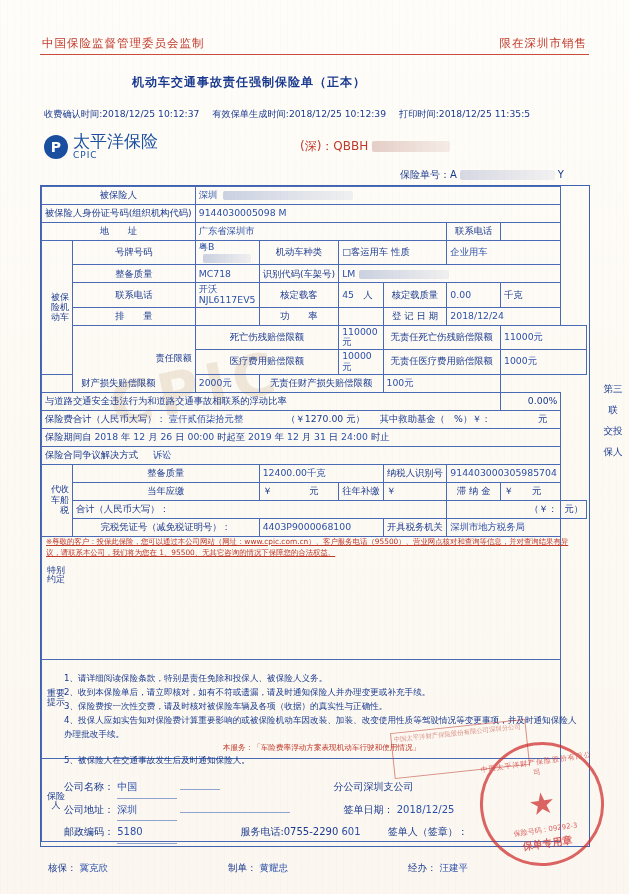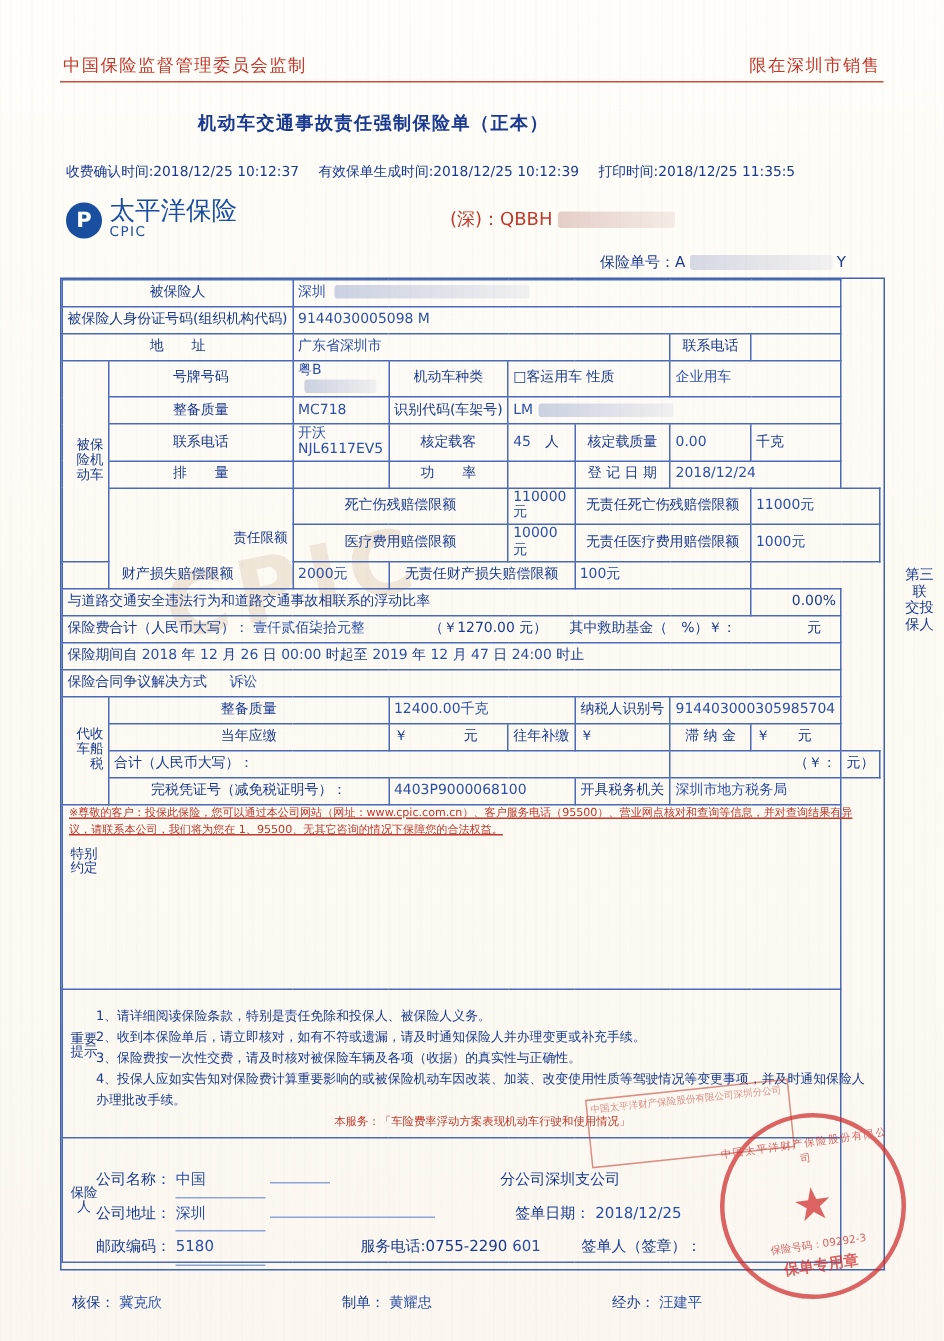--- a/index.html
+++ b/index.html
@@ -34,21 +34,21 @@
   .logo .mark{width:24px;height:24px;border-radius:50%;background:#1a4fa0;color:#fff;font-size:14px;
     display:flex;align-items:center;justify-content:center;font-weight:bold;margin-right:5px;}
   .logo .cn{font-size:17px;font-weight:normal;color:#1a4fa0;line-height:1;}
   .logo .en{font-size:9px;color:#1a4fa0;letter-spacing:1px;}
   .qbbh{position:absolute;left:300px;top:138px;font-size:12px;color:#c0392b;}
   .qbbh .blur{display:inline-block;width:78px;height:11px;background:linear-gradient(90deg,rgba(180,120,110,.35),rgba(180,120,110,.12));vertical-align:middle;margin-left:4px;border-radius:2px;}
   .policyno{position:absolute;left:400px;top:168px;font-size:10px;color:#1a3a8f;}
   .policyno .blur{display:inline-block;width:95px;height:10px;background:linear-gradient(90deg,rgba(140,150,190,.35),rgba(140,150,190,.10));vertical-align:middle;margin:0 3px;border-radius:2px;}
 
   .frame{position:absolute;left:40px;top:185px;width:548px;height:660px;border:1px solid #3f63b0;}
-  .side{position:absolute;right:5px;top:378px;width:22px;text-align:center;font-size:9.5px;line-height:11px;color:#1a3a8f;}
+  .side{position:absolute;right:5px;top:378px;width:22px;text-align:center;font-size:9.5px;line-height:21px;color:#1a3a8f;}
 
   table.grid{position:absolute;left:41px;top:186px;width:546px;border-collapse:collapse;font-size:9.3px;color:#1a3a8f;}
   table.grid td{border:1px solid #4a6ab5;padding:1px 3px;height:15px;vertical-align:middle;line-height:1.15;}
   td.lbl{text-align:center;white-space:nowrap;}
   td.vcap{width:20px;text-align:right;line-height:1.05;font-size:9px;}
   .blurtxt{display:inline-block;height:9px;background:linear-gradient(90deg,rgba(120,140,190,.38),rgba(120,140,190,.10));border-radius:2px;vertical-align:middle;}
   .hand{color:#2b4fa8;}
   .notes{position:absolute;left:46px;top:536px;width:536px;font-size:7.4px;color:#c0392b;line-height:1.55;text-decoration:underline;}
   .tips{position:absolute;left:64px;top:672px;width:515px;font-size:8.6px;color:#1a3a8f;line-height:1.62;}
   .tipsred{color:#c0392b;font-size:7.6px;}
@@ -188,21 +188,21 @@
     <tr>
       <td colspan="8">
         <span>保险期间自</span>
         <span class="hand">2018</span> 年
         <span class="hand">12</span> 月
         <span class="hand">26</span> 日
         <span class="hand">00:00</span>
         <span>时起至</span>
         <span class="hand">2019</span> 年
         <span class="hand">12</span> 月
-        <span class="hand">47</span> 日
+        <span class="hand">31</span> 日
         <span class="hand">24:00</span>
         <span>时止</span>
       </td>
     </tr>
     <tr>
       <td colspan="8">
         <span>保险合同争议解决方式</span>
         <span class="hand" style="margin-left:12px">诉讼</span>
       </td>
     </tr>
@@ -260,20 +260,21 @@
     </table>
 
   <div class="notes">※尊敬的客户：投保此保险，您可以通过本公司网站（网址：www.cpic.com.cn）、客户服务电话（95500）、营业网点核对和查询等信息，并对查询结果有异议，请联系本公司，我们将为您在 1、95500、无其它咨询的情况下保障您的合法权益。</div>
 
   <div class="tips">
     <div>1、请详细阅读保险条款，特别是责任免除和投保人、被保险人义务。</div>
     <div>2、收到本保险单后，请立即核对，如有不符或遗漏，请及时通知保险人并办理变更或补充手续。</div>
     <div>3、保险费按一次性交费，请及时核对被保险车辆及各项（收据）的真实性与正确性。</div>
     <div>4、投保人应如实告知对保险费计算重要影响的或被保险机动车因改装、加装、改变使用性质等驾驶情况等变更事项，并及时通知保险人办理批改手续。</div>
     <div class="tipsred" style="text-align:center">本服务：「车险费率浮动方案表现机动车行驶和使用情况」</div>
+    <div>5、被保险人在交通事故发生后及时通知保险人。</div>
   </div>
 
   <div class="ins">
     <div>
       <span>公司名称：</span>
       <span class="u hand">中国</span>
       <span class="u" style="min-width:40px"></span>
       <span style="margin-left:110px">分公司深圳支公司</span>
     </div>
     <div>

